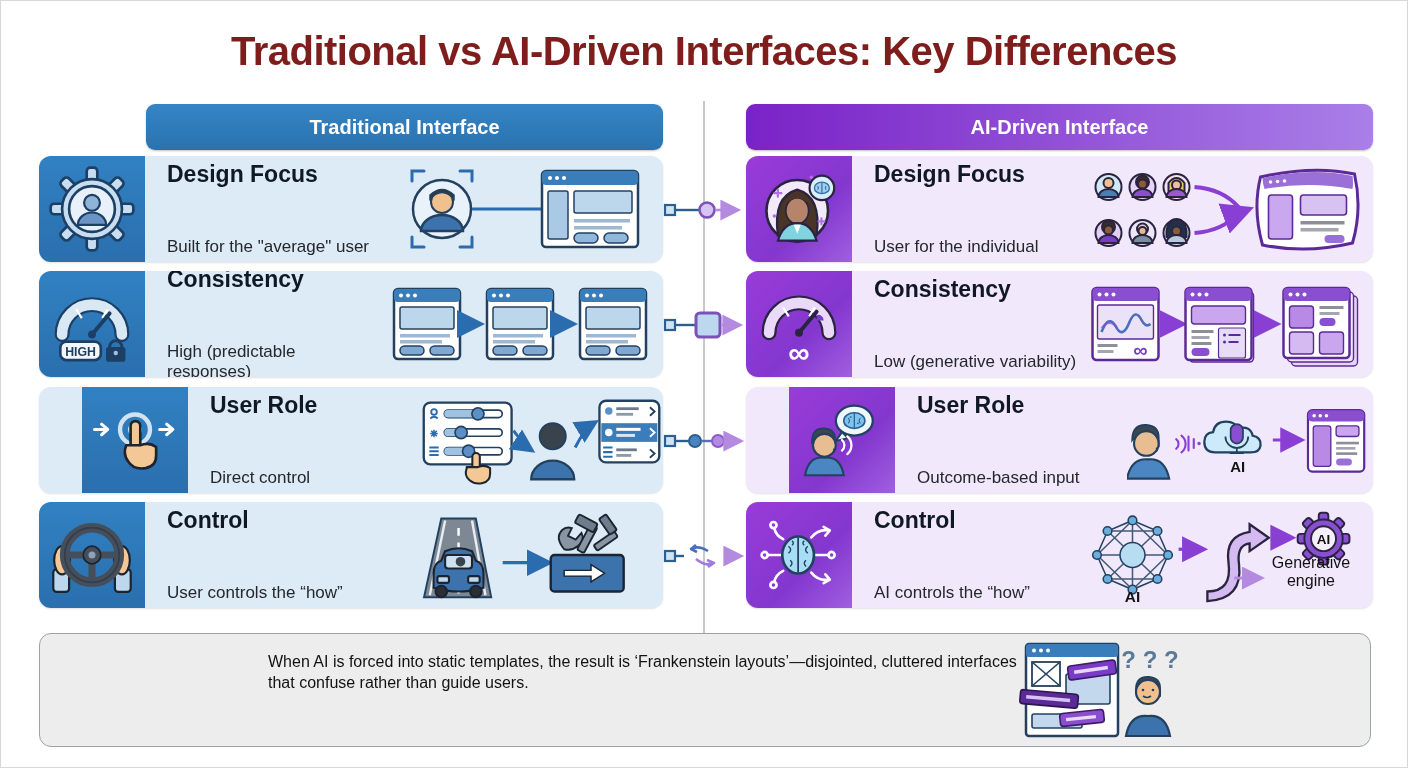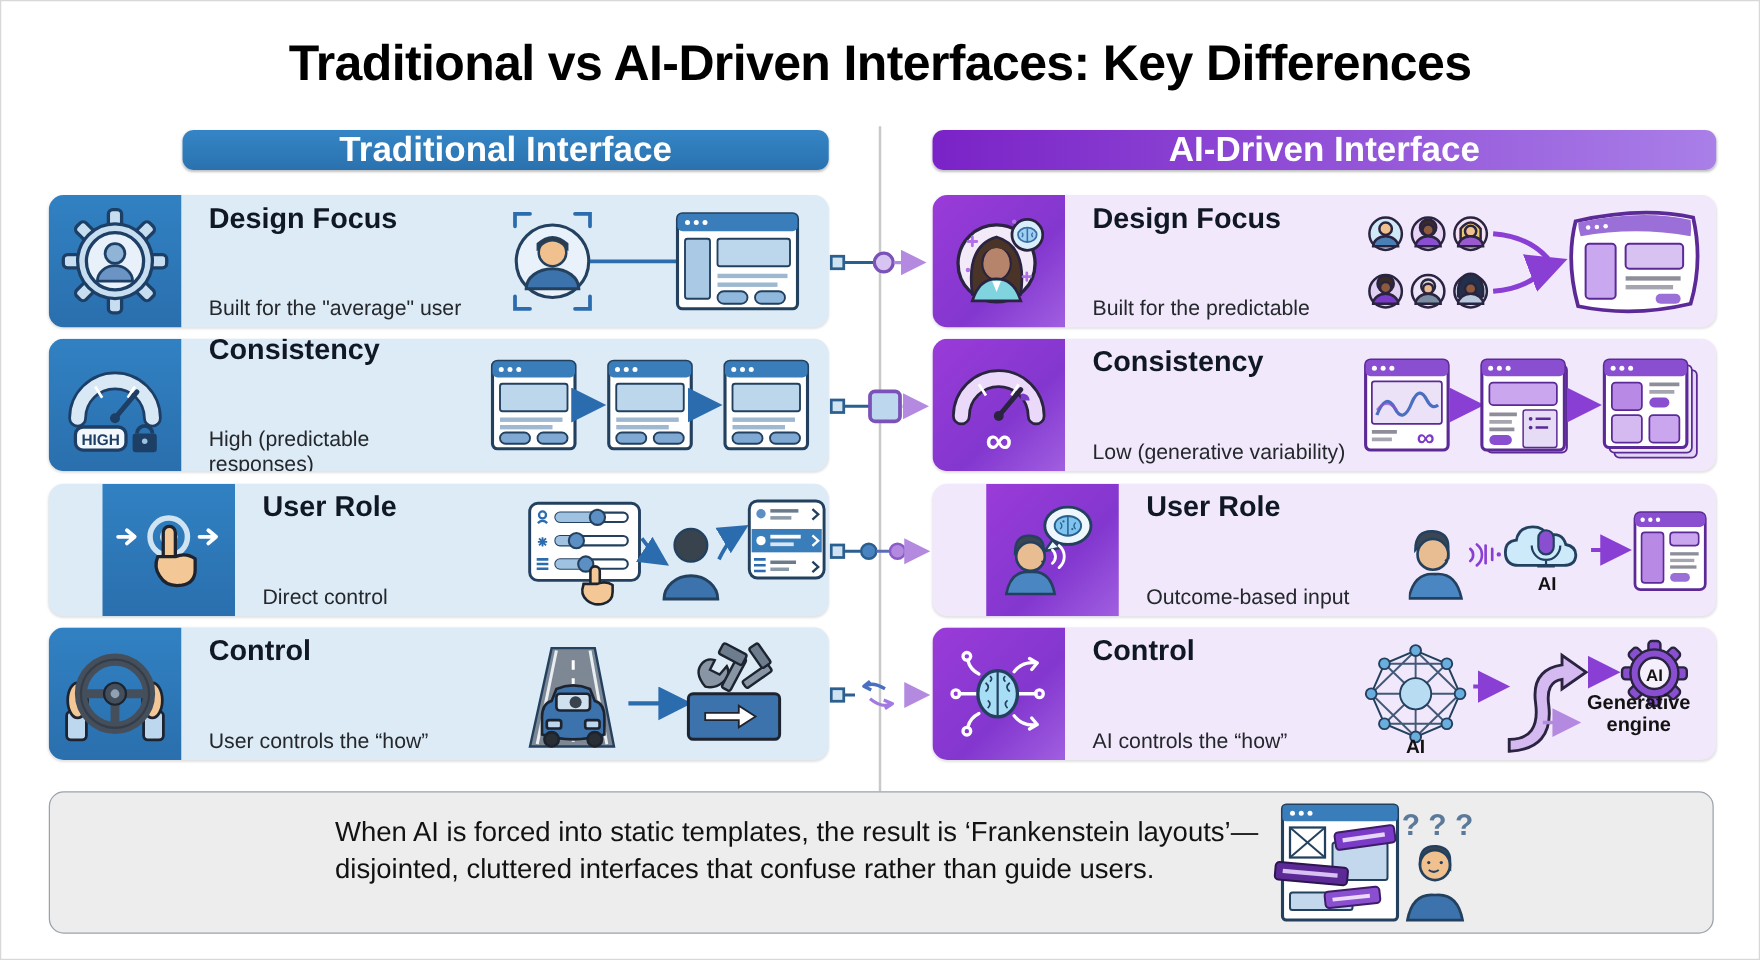--- a/index.html
+++ b/index.html
@@ -1,25 +1,25 @@
 <!DOCTYPE html>
 <html><head>
 <meta charset="utf-8">
 <style>
   * { margin:0; padding:0; box-sizing:border-box; }
   html,body { width:1408px; height:768px; }
   body { font-family:"Liberation Sans", sans-serif; background:#ffffff; overflow:hidden; position:relative; }
   .page { position:absolute; inset:0; background:#ffffff; border:1px solid #d8d8d8; }
 
   .title { position:absolute; top:28px; left:0; width:100%; text-align:center;
-           font-size:40px; font-weight:800; color:#000000; letter-spacing:-0.5px; }
-
-  .col-header { position:absolute; top:103px; height:32px; border-radius:9px;
+           font-size:40px; font-weight:800; color:#7f1d1d; letter-spacing:-0.5px; }
+
+  .col-header { position:absolute; top:103px; height:46px; border-radius:9px;
                 display:flex; align-items:center; justify-content:center;
-                color:#fff; font-size:28px; font-weight:700; box-shadow:0 1px 2px rgba(0,0,0,.25); }
+                color:#fff; font-size:20px; font-weight:700; box-shadow:0 1px 2px rgba(0,0,0,.25); }
   .col-header.trad { left:145px; width:517px; background:linear-gradient(180deg,#3585c6,#2a72ae); }
   .col-header.ai   { left:745px; width:627px; background:linear-gradient(90deg,#7a22c7,#a97fe8); }
 
   .vline { position:absolute; left:702px; top:100px; width:2px; height:532px; background:#c9c9c9; }
 
   .row { position:absolute; height:106px; display:flex; border-radius:12px; overflow:hidden;
          box-shadow:0 1px 2px rgba(0,0,0,.12); }
   .row.trad { left:38px;  width:624px; background:#dcebf6; }
   .row.ai   { left:745px; width:627px; background:#f1e8fb; }
   .r1 { top:155px; } .r2 { top:270px; } .r3 { top:386px;padding-left:43px; } .r4 { top:501px; }
@@ -37,26 +37,26 @@
   .row-illus svg { width:100%; height:96px; }
 
   .connector { position:absolute; left:661px; width:86px; height:30px; }
   .connector svg { width:100%; height:100%; }
   .c1 { top:194px; } .c2 { top:309px; } .c3 { top:425px; } .c4 { top:540px; }
 
   .challenge { position:absolute; left:38px; top:632px; width:1332px; height:114px;
                background:#ededee; border:1.6px solid #9aa3ab; border-radius:12px; }
   .ch-text { position:absolute; left:228px; top:17px; width:750px; }
   .ch-head { font-size:21px; font-weight:800; color:#0e0e0e; margin-bottom:4px; }
-  .ch-body { font-size:22px; color:#121212; line-height:1.32; }
+  .ch-body { font-size:16px; color:#121212; line-height:1.32; }
   .ch-illus { position:absolute; left:968px; top:0px; width:180px; height:114px; }
   .ch-illus svg { width:100%; height:100%; }
 
   .gen-label { position:absolute; right:6px; top:52px; width:112px; text-align:center;
-               font-size:16px; font-weight:700; color:#121212; line-height:1.12; }
+               font-size:16px; font-weight:400; color:#121212; line-height:1.12; }
   svg text { font-family:"Liberation Sans", sans-serif; }
 </style>
 </head>
 <body>
 
 <svg width="0" height="0" style="position:absolute">
   <defs>
     <marker id="mb" markerWidth="9" markerHeight="9" refX="6" refY="4" orient="auto">
         <path d="M0 0 L8 4 L0 8 z" fill="#2b6cae"></path>
       </marker>
@@ -331,21 +331,21 @@
         <line x1="76" y1="20" x2="76" y2="32" stroke="#3a6ea5" stroke-width="1.4"></line>
         <path d="M71 24 q2 2 0 4 M81 24 q-2 2 0 4" stroke="#3a6ea5" stroke-width="1.2" fill="none"></path>
         <path d="M22 32 h8 M26 28 v8" stroke="#b070e8" stroke-width="2.6" stroke-linecap="round"></path>
         <path d="M72 64 h7 M75.5 60.5 v7" stroke="#b070e8" stroke-width="2.4" stroke-linecap="round"></path>
         <circle cx="22" cy="58" r="2" fill="#b070e8"></circle>
           <circle cx="64" cy="14" r="2" fill="#b070e8"></circle>
       </svg>
     </div>
     <div class="row-text">
       <div class="row-title">Design Focus</div>
-      <div class="row-sub">Built for the predictable</div>
+      <div class="row-sub">User for the individual</div>
     </div>
     <div class="row-illus">
       <svg viewBox="0 0 280 96">
         <g stroke="#2a2440" stroke-width="2">
           <circle cx="20" cy="26" r="13" fill="#cfe9f7"></circle>
           <circle cx="20" cy="22" r="5" fill="#f0c08f"></circle>
             <path d="M10 36 a10 8 0 0 1 20 0 z" fill="#4a7fb5"></path>
           <circle cx="54" cy="26" r="13" fill="#e8d5f5"></circle>
           <circle cx="54" cy="21" r="6.5" fill="#3a2c22"></circle>
             <circle cx="54" cy="23" r="4.5" fill="#8d5a3b"></circle>

